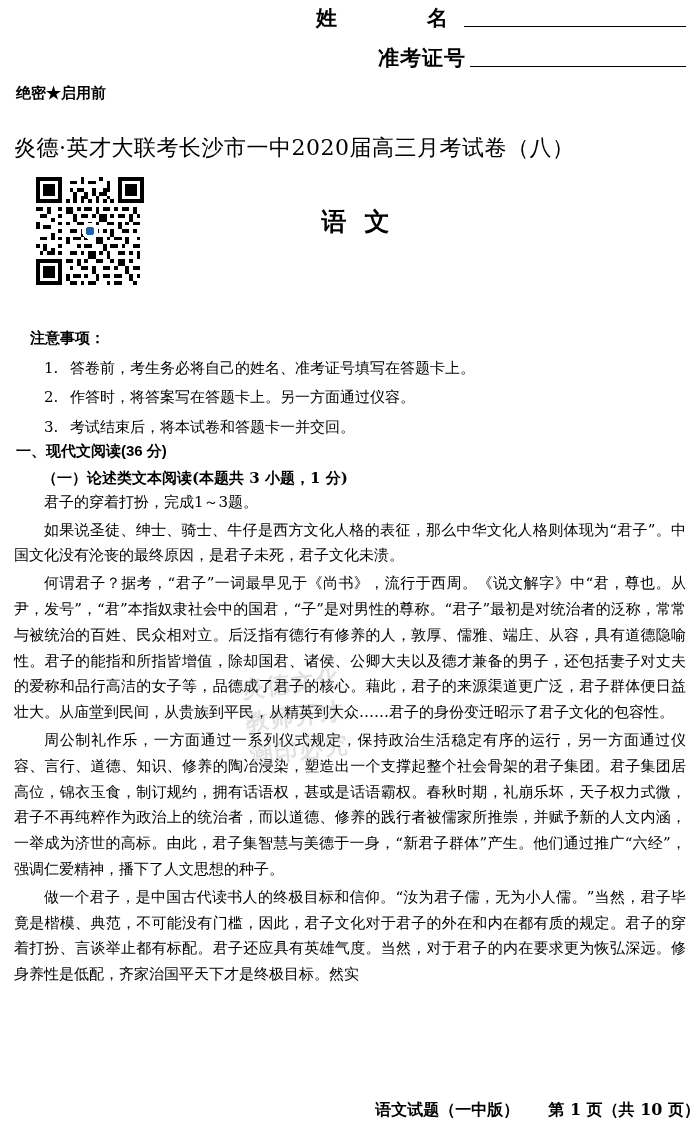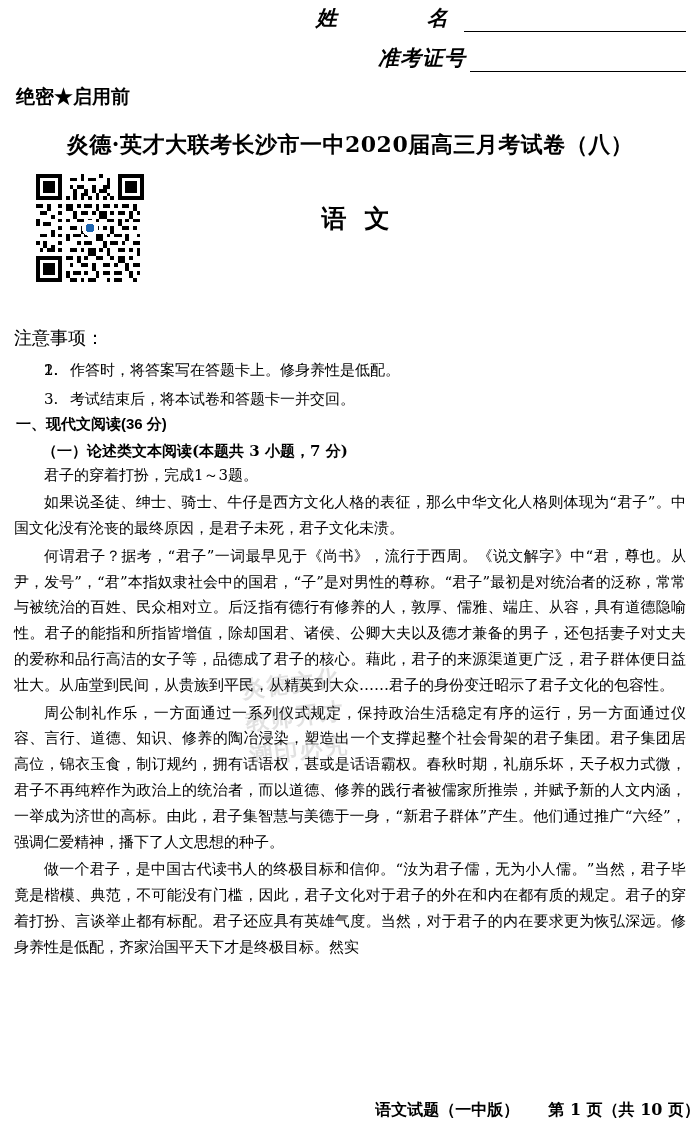--- a/index.html
+++ b/index.html
@@ -23,23 +23,22 @@
     padding: 0 14px;
   }
 
   
   .header-fields {
     padding-top: 4px;
   }
   .field-row {
     display: flex;
     justify-content: flex-end;
-    align-items: flex-end;
+    align-items: flex-start;
     margin-bottom: 12px;
-    font-style: italic;
   }
   .field-label {
     font-family: "DejaVu Serif", "Liberation Serif", serif;
     font-size: 21px;
     font-weight: bold;
     letter-spacing: 1px;
     white-space: nowrap;
     padding-right: 4px;
   }
   .field-label.spaced {
@@ -51,34 +50,34 @@
     border-bottom: 1.6px solid #000;
     height: 22px;
   }
   .field-line.short {
     width: 216px;
   }
 
   
   .secret {
     font-family: "DejaVu Serif", "Liberation Serif", serif;
-    font-size: 19px;
+    font-size: 15px;
     font-weight: bold;
     margin-top: 10px;
     margin-left: 2px;
   }
 
   
   .main-title {
-    text-align: center;
+    text-align: left;
     font-family: "DejaVu Serif", "Liberation Serif", serif;
     font-size: 22px;
-    font-weight: bold;
+    font-weight: normal;
     letter-spacing: 0.5px;
-    margin-top: 20px;
+    margin-top: 30px;
     white-space: nowrap;
   }
 
   
   .qr-subject {
     position: relative;
     height: 108px;
     margin-top: 14px;
   }
   .qr {
@@ -97,24 +96,24 @@
     font-family: "DejaVu Serif", "Liberation Serif", serif;
     font-size: 25px;
     font-weight: bold;
     letter-spacing: 18px;
     padding-left: 18px;
   }
 
   
   .notes-title {
     font-family: "DejaVu Serif", "Liberation Serif", serif;
-    font-size: 18px;
-    font-weight: normal;
+    font-size: 15px;
+    font-weight: bold;
     margin-top: 44px;
-    margin-left: 0;
+    margin-left: 16px;
   }
   .notes-list {
     margin: 6px 0 0 0;
     padding: 0;
     list-style: none;
     font-family: "DejaVu Serif", "Liberation Serif", serif;
     font-size: 15px;
     line-height: 1.95;
   }
   .notes-list li {
@@ -358,33 +357,34 @@
         <circle cx="14.5" cy="14.5" r="1.2" fill="#1b63b0"></circle>
       </svg>
     </div>
     <div class="subject">语文</div>
   </div>
 
   <div class="notes-title">注意事项：</div>
   <ul class="notes-list">
     <li>
       <span class="num">1.</span>
+      <span>答卷前，考生务必将自己的姓名、准考证号填写在答题卡上。</span>
     </li>
     <li>
       <span class="num">2.</span>
-      <span>作答时，将答案写在答题卡上。修身养性是低配。</span>
+      <span>作答时，将答案写在答题卡上。另一方面通过仪容。</span>
     </li>
     <li>
       <span class="num">3.</span>
       <span>考试结束后，将本试卷和答题卡一并交回。</span>
     </li>
   </ul>
 
   <div class="sec-title">一、现代文阅读(36 分)</div>
-  <div class="sub-title">（一）论述类文本阅读(本题共 3 小题，7 分)</div>
+  <div class="sub-title">（一）论述类文本阅读(本题共 3 小题，1 分)</div>
   <div class="para">君子的穿着打扮，完成1～3题。</div>
 
   <div class="para">如果说圣徒、绅士、骑士、牛仔是西方文化人格的表征，那么中华文化人格则体现为“君子”。中国文化没有沦丧的最终原因，是君子未死，君子文化未溃。</div>
   <div class="para">何谓君子？据考，“君子”一词最早见于《尚书》，流行于西周。《说文解字》中“君，尊也。从尹，发号”，“君”本指奴隶社会中的国君，“子”是对男性的尊称。“君子”最初是对统治者的泛称，常常与被统治的百姓、民众相对立。后泛指有德行有修养的人，敦厚、儒雅、端庄、从容，具有道德隐喻性。君子的能指和所指皆增值，除却国君、诸侯、公卿大夫以及德才兼备的男子，还包括妻子对丈夫的爱称和品行高洁的女子等，品德成了君子的核心。藉此，君子的来源渠道更广泛，君子群体便日益壮大。从庙堂到民间，从贵族到平民，从精英到大众……君子的身份变迁昭示了君子文化的包容性。</div>
   <div class="para">周公制礼作乐，一方面通过一系列仪式规定，保持政治生活稳定有序的运行，另一方面通过仪容、言行、道德、知识、修养的陶冶浸染，塑造出一个支撑起整个社会骨架的君子集团。君子集团居高位，锦衣玉食，制订规约，拥有话语权，甚或是话语霸权。春秋时期，礼崩乐坏，天子权力式微，君子不再纯粹作为政治上的统治者，而以道德、修养的践行者被儒家所推崇，并赋予新的人文内涵，一举成为济世的高标。由此，君子集智慧与美德于一身，“新君子群体”产生。他们通过推广“六经”，强调仁爱精神，播下了人文思想的种子。</div>
   <div class="para">做一个君子，是中国古代读书人的终极目标和信仰。“汝为君子儒，无为小人儒。”当然，君子毕竟是楷模、典范，不可能没有门槛，因此，君子文化对于君子的外在和内在都有质的规定。君子的穿着打扮、言谈举止都有标配。君子还应具有英雄气度。当然，对于君子的内在要求更为恢弘深远。修身养性是低配，齐家治国平天下才是终极目标。然实</div>
 
   <div class="watermark">
     <div>炎德文化</div>
     <div>教师开才</div>

